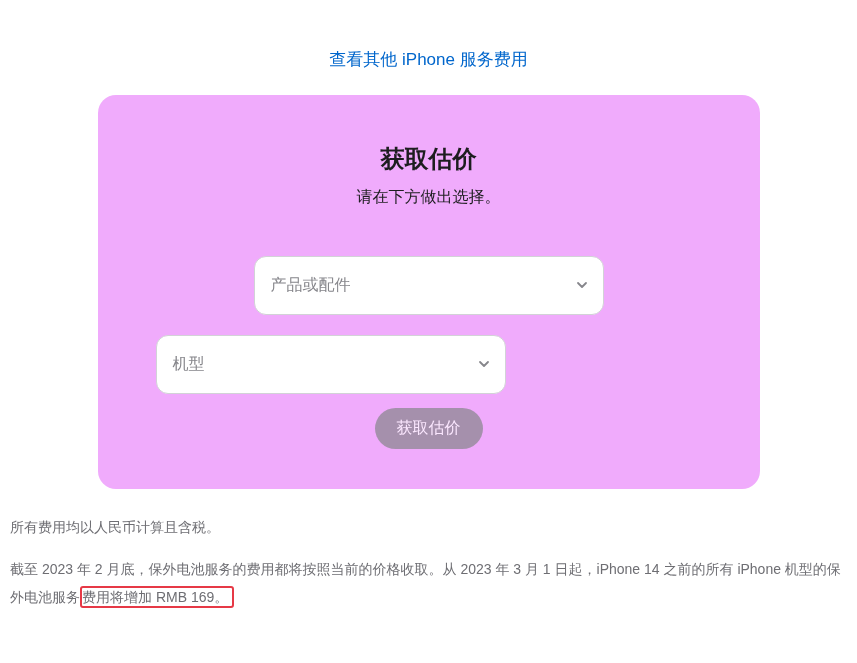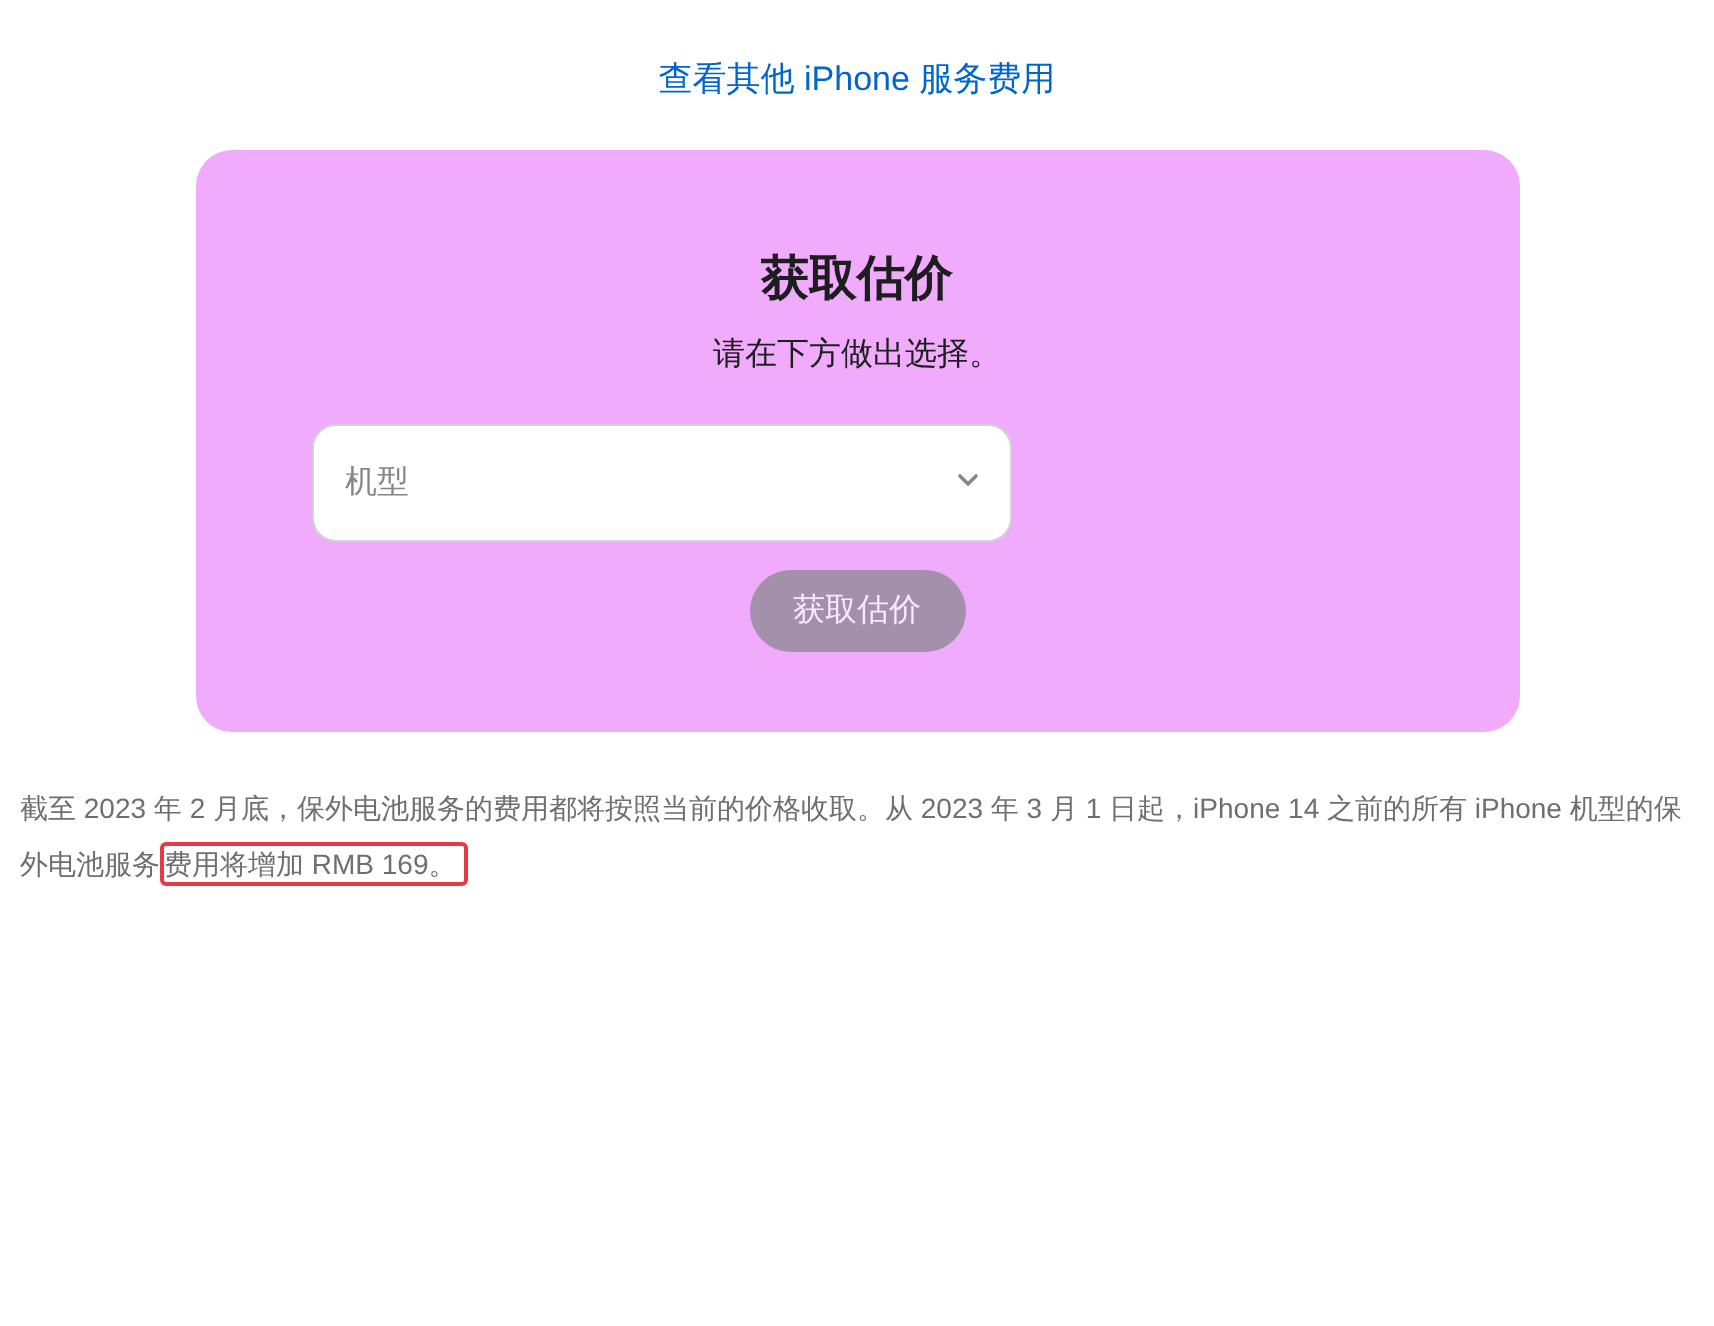--- a/index.html
+++ b/index.html
@@ -9,21 +9,21 @@
     }
     body {
       font-family: -apple-system, BlinkMacSystemFont, "Segoe UI", "PingFang SC", "Microsoft YaHei", sans-serif;
       background: #fff;
       width: 857px;
       height: 663px;
       padding: 0;
     }
     .top-link {
       text-align: center;
-      padding: 28px 0 24px 0;
+      padding: 48px 0 24px 0;
     }
     .top-link a {
       color: #0066cc;
       text-decoration: none;
       font-size: 17px;
     }
     .card {
       background: #f0abfc;
       border-radius: 18px;
       max-width: 662px;
@@ -33,21 +33,21 @@
     }
     .card-title {
       font-size: 24px;
       font-weight: 600;
       color: #1d1d1f;
       margin-bottom: 12px;
     }
     .card-subtitle {
       font-size: 16px;
       color: #1d1d1f;
-      margin-bottom: 24px;
+      margin-bottom: 48px;
     }
     .select-wrapper {
       position: relative;
       max-width: 350px;
       margin: 0 auto 20px auto;
     }
     .select-wrapper.second {
       margin-bottom: 14px;
       margin-left: 18px;
     }
@@ -115,31 +115,40 @@
 <body>
 
 <div class="top-link">
   <a href="#">查看其他 iPhone 服务费用</a>
 </div>
 
 <div class="card">
   <h2 class="card-title">获取估价</h2>
   <p class="card-subtitle">请在下方做出选择。</p>
 
+  <div class="select-wrapper">
+    <div class="select-box">产品或配件</div>
+    <span class="chevron">
+      <svg width="12" height="12" viewBox="0 0 12 12">
+          <path d="M2 4 L6 8 L10 4" stroke="#86868b" stroke-width="1.8" fill="none" stroke-linecap="round" stroke-linejoin="round"></path>
+        </svg>
+    </span>
+  </div>
 
   <div class="select-wrapper second">
     <div class="select-box">机型</div>
     <span class="chevron">
       <svg width="12" height="12" viewBox="0 0 12 12">
           <path d="M2 4 L6 8 L10 4" stroke="#86868b" stroke-width="1.8" fill="none" stroke-linecap="round" stroke-linejoin="round"></path>
         </svg>
     </span>
   </div>
 
 
   <button class="submit-btn">获取估价</button>
 </div>
 
 <div class="footer-text">
+  <p>所有费用均以人民币计算且含税。</p>
   <p>
     <span>截至 2023 年 2 月底，保外电池服务的费用都将按照当前的价格收取。从 2023 年 3 月 1 日起，iPhone 14 之前的所有 iPhone 机型的保外电池服务</span><span class="highlight-box">费用将增加 RMB 169。</span>
   </p>
 </div>
 
 </body></html>

